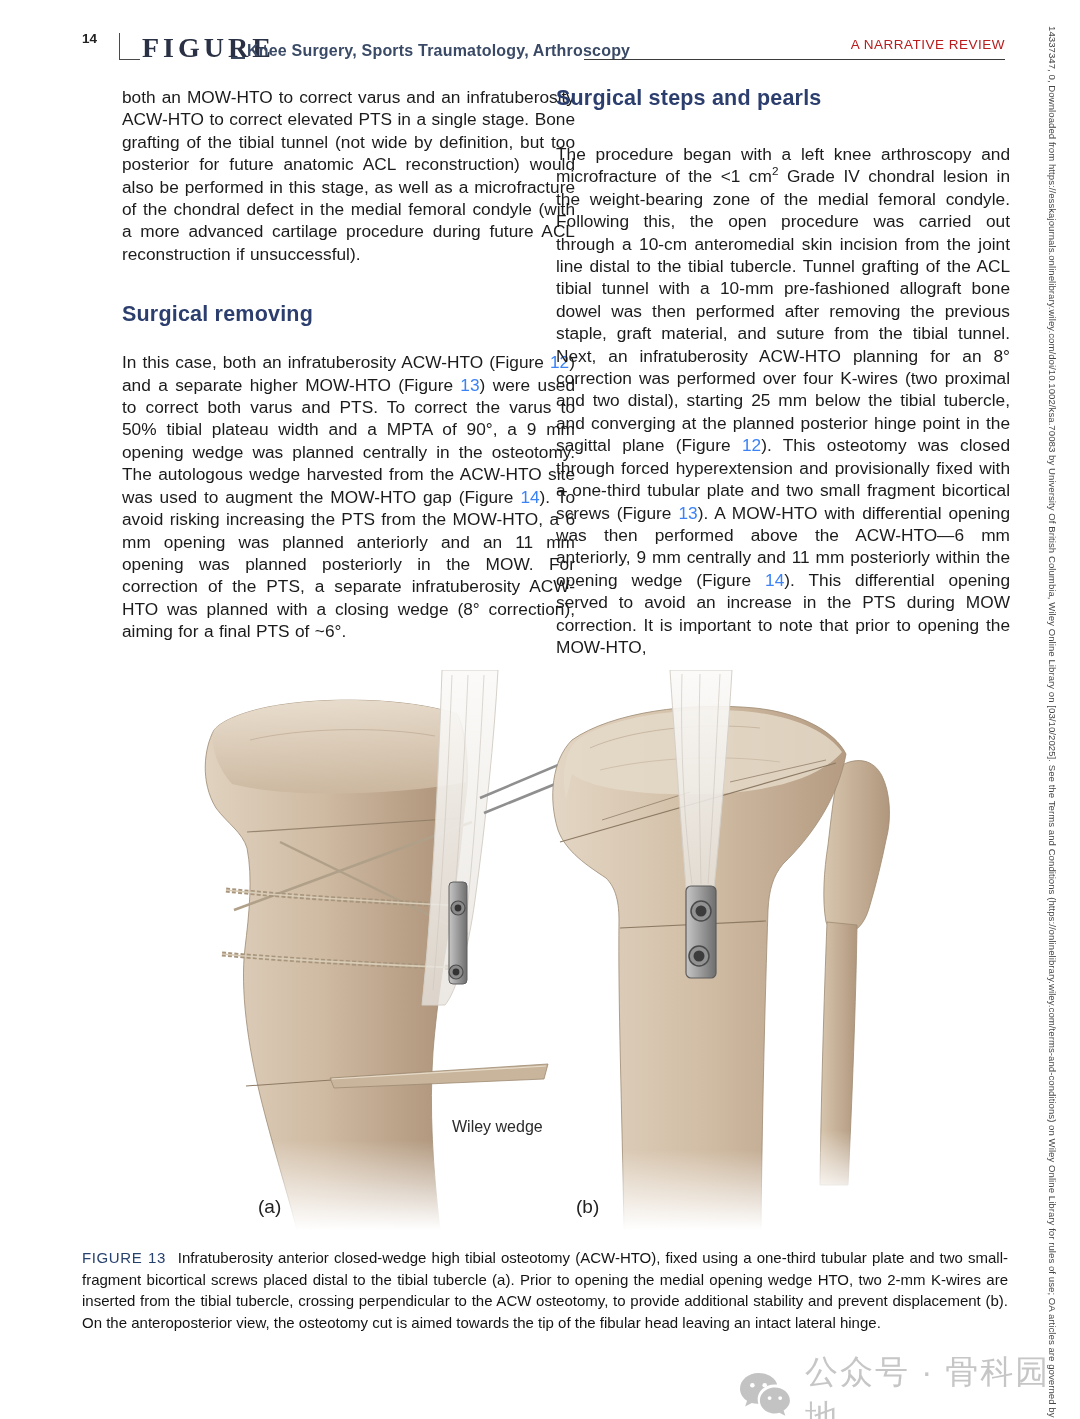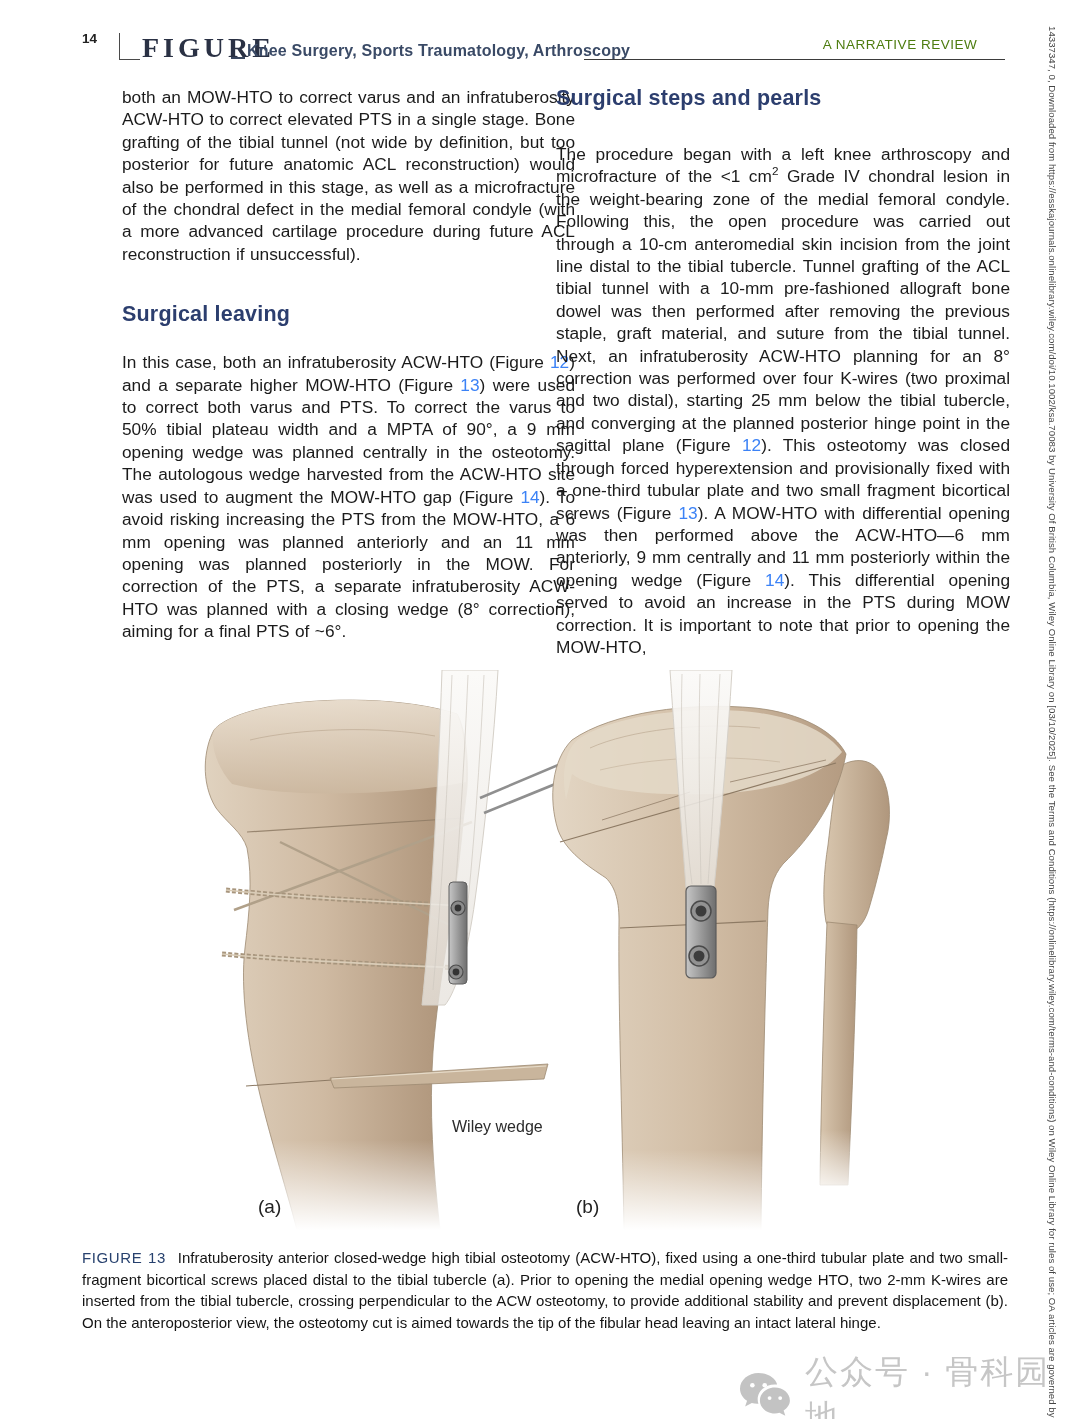--- a/index.html
+++ b/index.html
@@ -11,22 +11,22 @@
   }
   
   .pagenum { position:absolute; left:82px; top:31px; font-size:13.5px; font-weight:bold; color:#222; }
   .tick-v { position:absolute; left:119px; top:33px; width:1.2px; height:27px; background:#4a4a4a; }
   .tick-h { position:absolute; left:119px; top:59px; width:21px; height:1.2px; background:#4a4a4a; }
   .wiley  { position:absolute; left:142px; top:32px; font-family:"Liberation Serif", serif;
             font-size:28px; letter-spacing:4px; color:#2a3144; font-weight:600; }
   .dash1  { position:absolute; left:231px; top:57px; width:14px; height:1.6px; background:#3a4760; }
   .jname  { position:absolute; left:247px; top:42px; font-size:16px; font-weight:600; color:#3a4a66; letter-spacing:0.2px; }
   .hrule  { position:absolute; left:584px; top:59px; width:421px; height:1.4px; background:#3b3b3b; }
-  .runhead{ position:absolute; left:795px; top:37px; width:210px; text-align:center;
-            font-size:13.5px; color:#4d7c0f; letter-spacing:0.5px; }
+  .runhead{ position:absolute; left:795px; top:37px; width:210px; text-align:right;
+            font-size:13.5px; color:#b91c1c; letter-spacing:0.5px; }
   
   .col-left  { position:absolute; left:82px;  top:86px; width:453px;margin-left:40px; }
   .col-right { position:absolute; left:556px; top:86px; width:454px; }
   p.body { font-size:17.3px; line-height:22.4px; text-align:justify; color:#1b1b1b; word-spacing:0.6px; }
   h2.sec { font-size:21.5px; font-weight:bold; color:#2c3e6e; letter-spacing:0.2px; }
   .col-left  h2.sec { margin:37px 0 24px 0; }
   .col-right h2.sec { margin:0 0 32px 0; }
   sup { font-size:68%; line-height:0; }
   .link { color:#3b82f6; }
   
@@ -59,21 +59,21 @@
   <div class="tick-v"></div>
   <div class="tick-h"></div>
   <span class="wiley">FIGURE</span>
   <div class="dash1"></div>
   <span class="jname">Knee Surgery, Sports Traumatology, Arthroscopy</span>
   <div class="hrule"></div>
   <span class="runhead">A NARRATIVE REVIEW</span>
 
   <div class="col-left">
     <p class="body">both an MOW-HTO to correct varus and an infratuberosity ACW-HTO to correct elevated PTS in a single stage. Bone grafting of the tibial tunnel (not wide by definition, but too posterior for future anatomic ACL reconstruction) would also be performed in this stage, as well as a microfracture of the chondral defect in the medial femoral condyle (with a more advanced cartilage procedure during future ACL reconstruction if unsuccessful).</p>
-    <h2 class="sec">Surgical leaving</h2>
+    <h2 class="sec">Surgical removing</h2>
     <p class="body"><span>In this case, both an infratuberosity ACW-HTO (Figure </span><span class="link">12</span><span>) and a separate higher MOW-HTO (Figure </span><span class="link">13</span><span>) were used to correct both varus and PTS. To correct the varus to 50% tibial plateau width and a MPTA of 90°, a 9 mm opening wedge was planned centrally in the osteotomy. The autologous wedge harvested from the ACW-HTO site was used to augment the MOW-HTO gap (Figure </span><span class="link">14</span><span>). To avoid risking increasing the PTS from the MOW-HTO, a 6 mm opening was planned anteriorly and an 11 mm opening was planned posteriorly in the MOW. For correction of the PTS, a separate infratuberosity ACW-HTO was planned with a closing wedge (8° correction), aiming for a final PTS of ~6°.</span></p>
   </div>
 
   <div class="col-right">
     <h2 class="sec">Surgical steps and pearls</h2>
     <p class="body"><span>The procedure began with a left knee arthroscopy and microfracture of the &lt;1 cm</span><sup>2</sup><span> Grade IV chondral lesion in the weight-bearing zone of the medial femoral condyle. Following this, the open procedure was carried out through a 10-cm anteromedial skin incision from the joint line distal to the tibial tubercle. Tunnel grafting of the ACL tibial tunnel with a 10-mm pre-fashioned allograft bone dowel was then performed after removing the previous staple, graft material, and suture from the tibial tunnel. Next, an infratuberosity ACW-HTO planning for an 8° correction was performed over four K-wires (two proximal and two distal), starting 25 mm below the tibial tubercle, and converging at the planned posterior hinge point in the sagittal plane (Figure </span><span class="link">12</span><span>). This osteotomy was closed through forced hyperextension and provisionally fixed with a one-third tubular plate and two small fragment bicortical screws (Figure </span><span class="link">13</span><span>). A MOW-HTO with differential opening was then performed above the ACW-HTO—6 mm anteriorly, 9 mm centrally and 11 mm posteriorly within the opening wedge (Figure </span><span class="link">14</span><span>). This differential opening served to avoid an increase in the PTS during MOW correction. It is important to note that prior to opening the MOW-HTO,</span></p>
   </div>
 
   <div class="fig-a">
     <svg width="420" height="560" viewBox="0 0 420 560">

